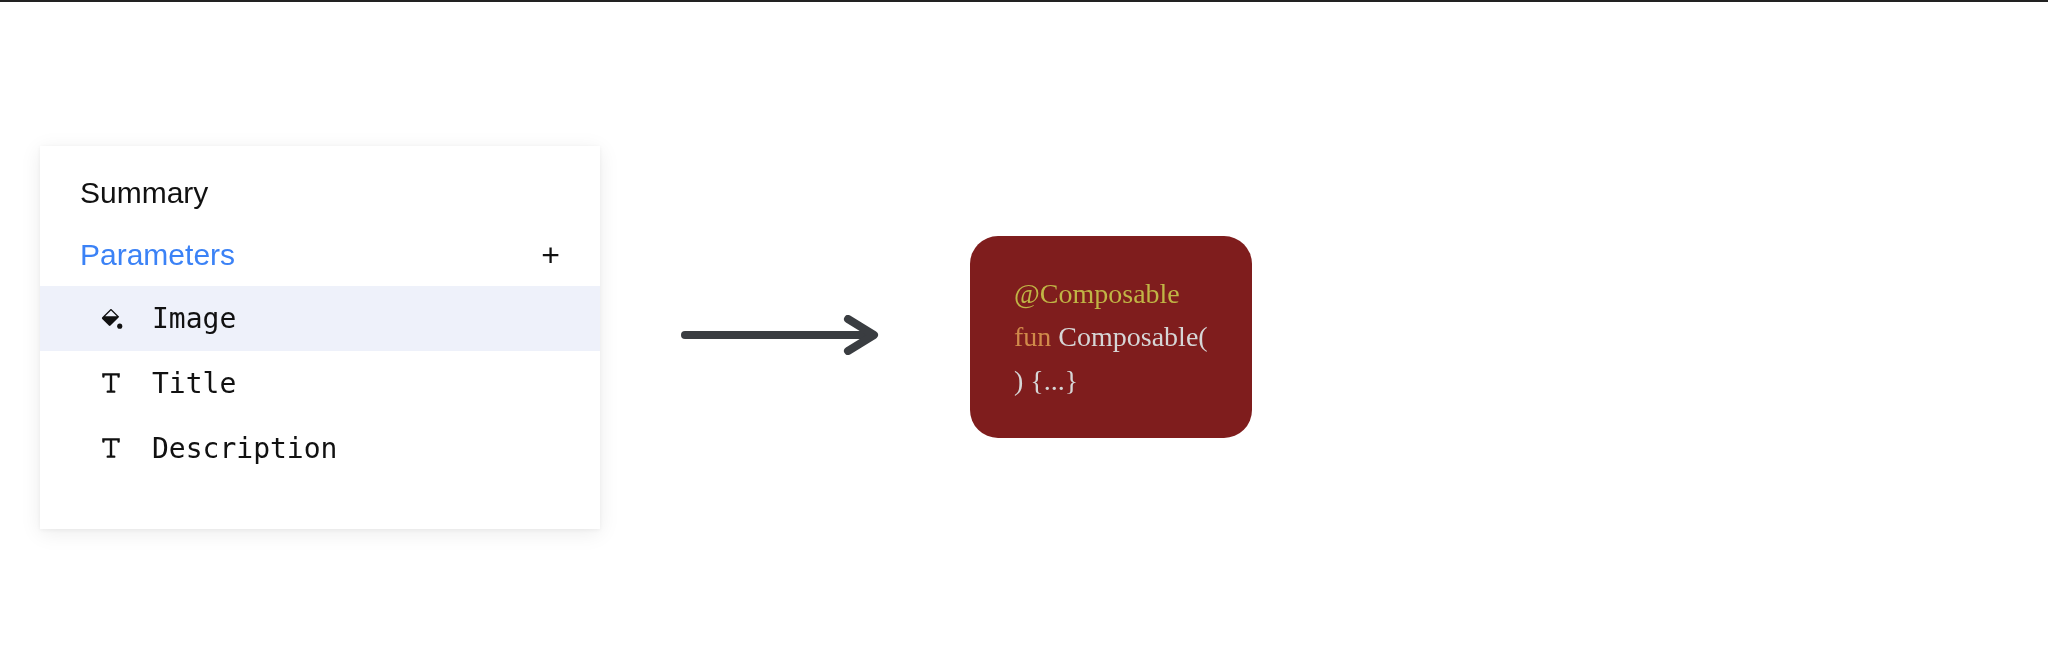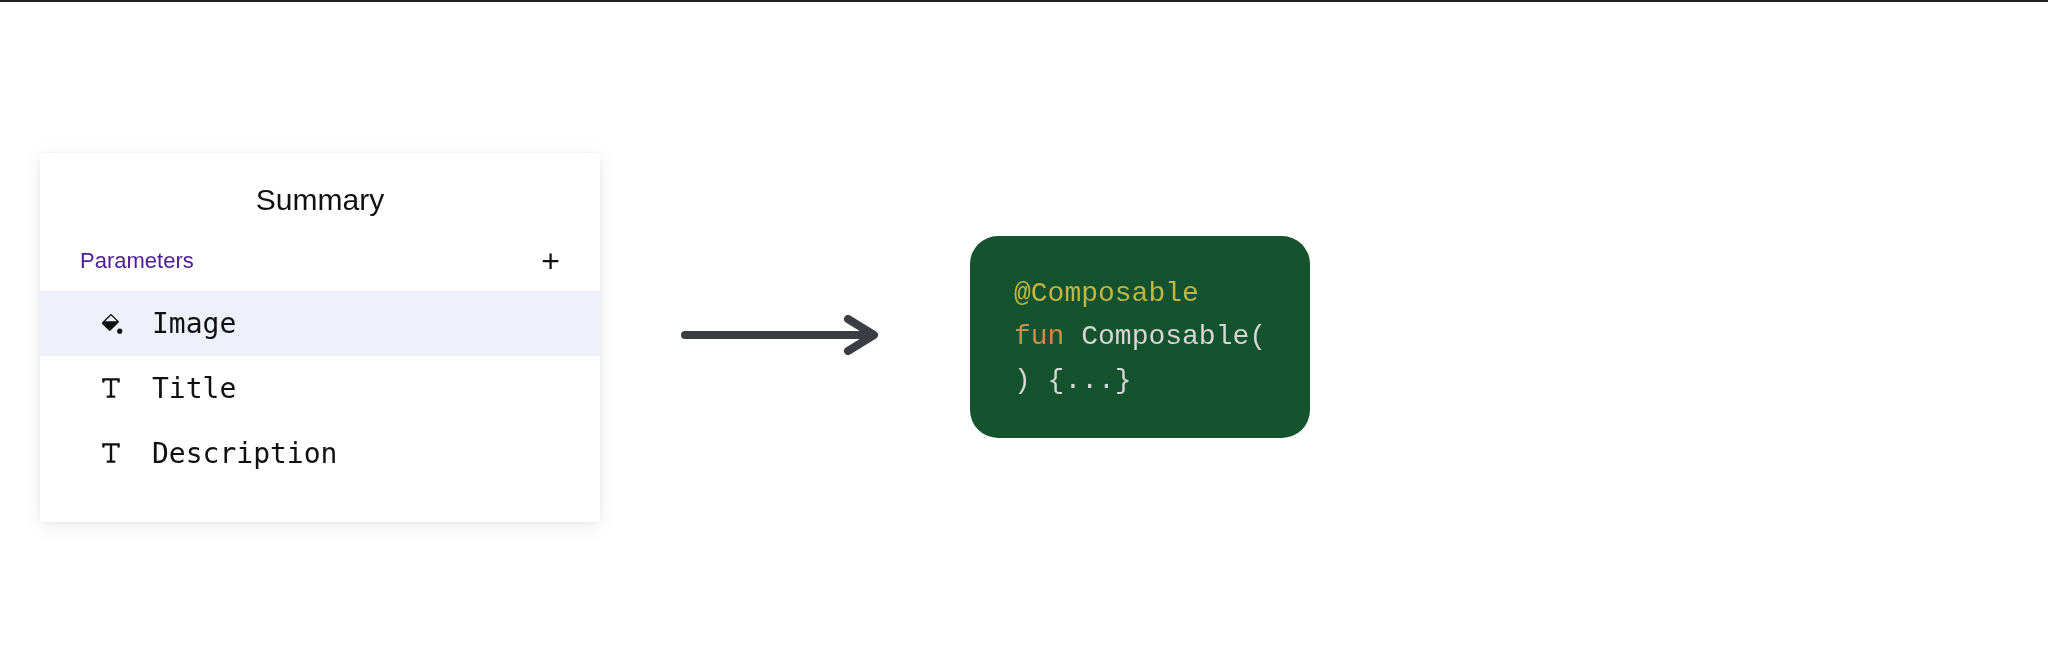--- a/index.html
+++ b/index.html
@@ -11,39 +11,38 @@
       height: 672px;
       display: flex;
       align-items: center;
       padding: 0 40px;
     }
     .panel {
       background: #fff;
       box-shadow: 0 4px 20px rgba(0,0,0,0.08), 0 1px 4px rgba(0,0,0,0.05);
       width: 560px;
       margin-left: 0;
-      padding-bottom: 36px;
-      text-align: center;
+      padding-bottom: 48px;
     }
     .section-title {
       font-size: 30px;
       font-weight: 500;
       color: #111;
       padding: 30px 40px 14px 40px;
     }
     .parameters-header {
       display: flex;
       justify-content: space-between;
       align-items: center;
       padding: 14px 40px 14px 40px;
     }
     .parameters-header .title {
-      font-size: 22px;
+      font-size: 30px;
       font-weight: 500;
-      color: #4c1d95;
+      color: #3b82f6;
     }
     .plus-icon {
       font-size: 32px;
       font-weight: 300;
       color: #111;
       cursor: pointer;
       line-height: 1;
     }
     .param-row {
       display: flex;
@@ -66,24 +65,24 @@
       font-family: 'SF Mono', 'Menlo', 'Consolas', monospace;
       font-size: 28px;
       color: #111;
     }
     .arrow-container {
       flex: 0 0 auto;
       margin-left: 80px;
       margin-right: 80px;
     }
     .code-block {
-      background: #14532d;
+      background: #7f1d1d;
       border-radius: 28px;
       padding: 36px 44px;
-      font-family: Liberation Mono, monospace;
+      font-family: Liberation Serif, serif;
       font-size: 28px;
       line-height: 1.55;
       color: #9aa4b2;
     }
     .annotation { color: #c0b545; }
     .keyword { color: #d08a4a; }
     .funcname { color: #d6d6d6; }
     .type { color: #9aa4b2; }
     .indent { display:inline-block; width: 3ch; }
   </style>

